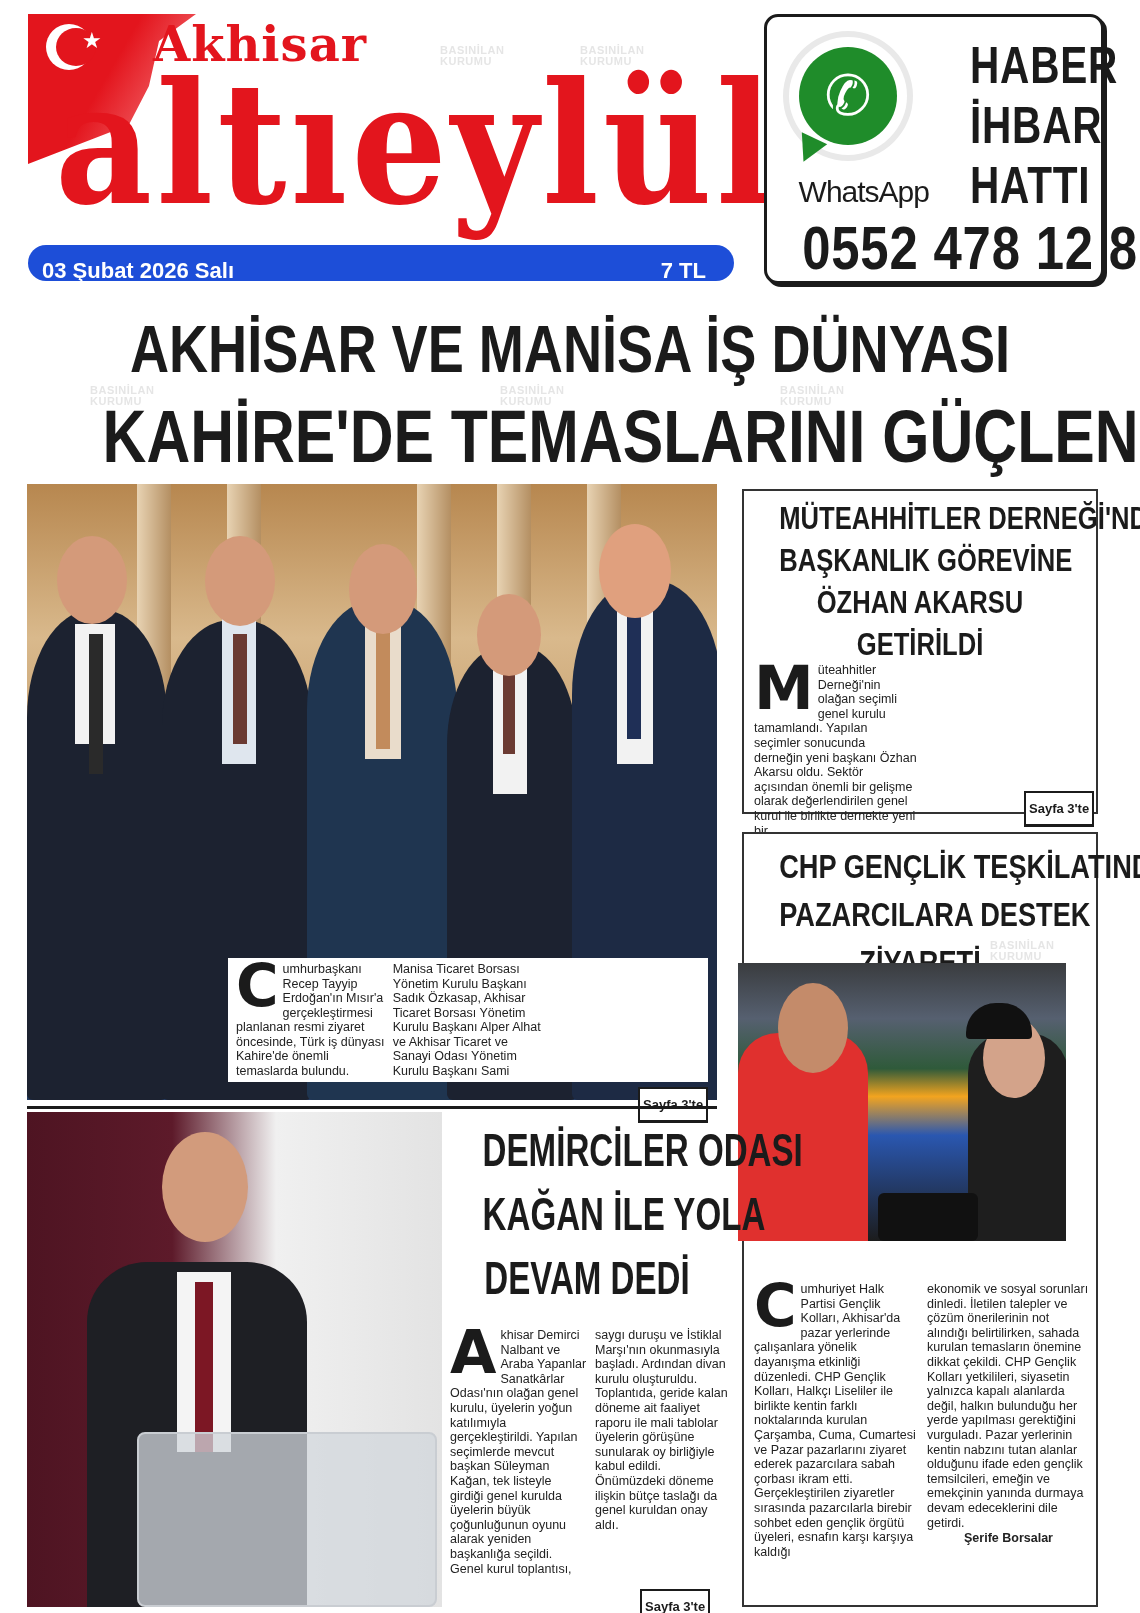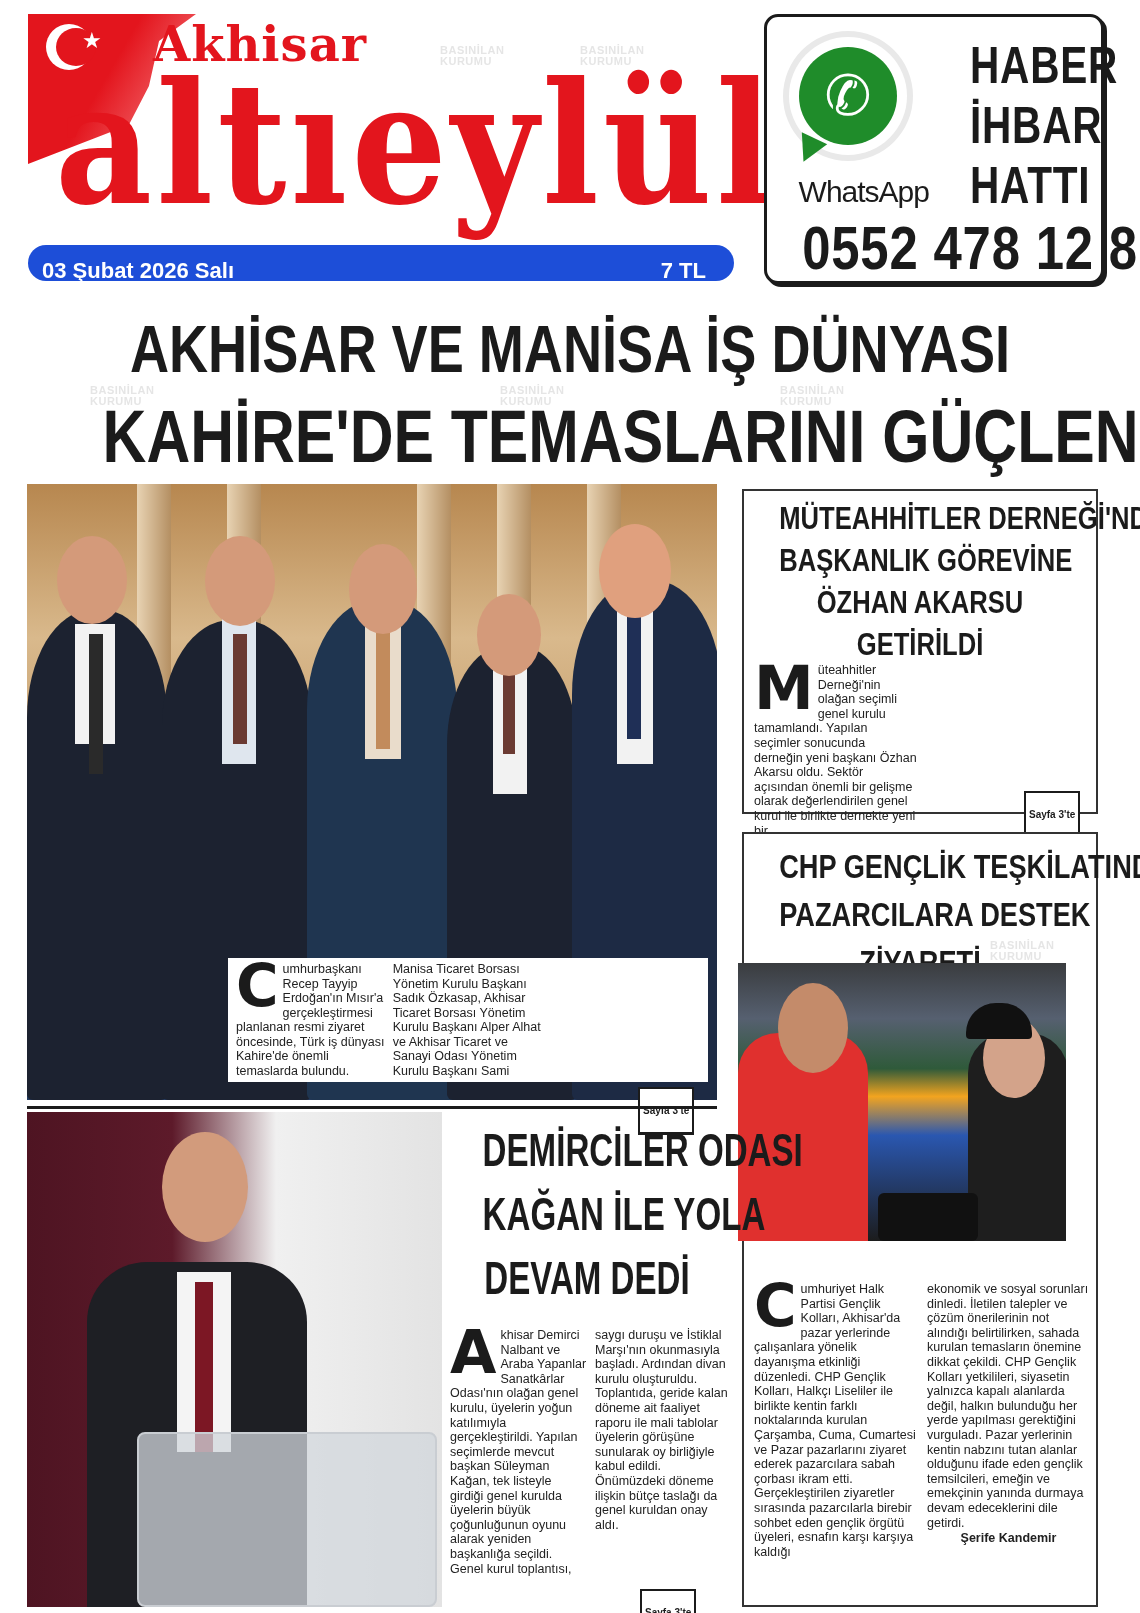--- a/index.html
+++ b/index.html
@@ -111,21 +111,21 @@
     display: grid; grid-template-columns: 1fr 1fr 1fr; column-gap: 8px;
     font-size: 12.5px; line-height: 14.5px; color: #222;
   }
 
   .dropcap {
     float: left; font-weight: 900; color: #1b1b1b;
     font-size: 58px; line-height: 44px; margin: 2px 4px 0 0; font-family: "DejaVu Sans", sans-serif;
   }
   .sayfa {
     position: absolute; display: inline-block; border: 2px solid #1b1b1b; border-bottom-width: 3px;
-    font-weight: bold; font-size: 10px; line-height: 15px; padding: 14px 3px; background: #fff; color: #1b1b1b;
+    font-weight: bold; font-size: 13px; line-height: 15px; padding: 8px 3px; background: #fff; color: #1b1b1b;
   }
 
   .rule-h { position: absolute; background: #1b1b1b; }
 
   
   .box {
     position: absolute; border: 2px solid #333; background: #fff;
   }
   .box-head {
     position: absolute; left: 0; width: 100%; text-align: center; font-weight: bold; color: #1b1b1b;
@@ -251,21 +251,21 @@
     <span class="l">PAZARCILARA DESTEK</span>
     <span class="l">ZİYARETİ</span>
   </div>
   <div class="cols2" style="left:10px;top:448px;width:336px">
     <div>
       <span class="dropcap">C</span>
       <span>umhuriyet Halk Partisi Gençlik Kolları, Akhisar'da pazar yerlerinde çalışanlara yönelik dayanışma etkinliği düzenledi. CHP Gençlik Kolları, Halkçı Liseliler ile birlikte kentin farklı noktalarında kurulan Çarşamba, Cuma, Cumartesi ve Pazar pazarlarını ziyaret ederek pazarcılara sabah çorbası ikram etti. Gerçekleştirilen ziyaretler sırasında pazarcılarla birebir sohbet eden gençlik örgütü üyeleri, esnafın karşı karşıya kaldığı</span>
     </div>
     <div>
       <span>ekonomik ve sosyal sorunları dinledi. İletilen talepler ve çözüm önerilerinin not alındığı belirtilirken, sahada kurulan temasların önemine dikkat çekildi. CHP Gençlik Kolları yetkilileri, siyasetin yalnızca kapalı alanlarda değil, halkın bulunduğu her yerde yapılması gerektiğini vurguladı. Pazar yerlerinin kentin nabzını tutan alanlar olduğunu ifade eden gençlik temsilcileri, emeğin ve emekçinin yanında durmaya devam edeceklerini dile getirdi.</span>
-      <div style="text-align:center;font-weight:bold;margin-top:1px">Şerife Kandemir</div>
+      <div style="text-align:center;font-weight:bold;margin-top:1px">Şerife Borsalar</div>
     </div>
   </div>
 </div>
 <div class="photo photo-market">
   <div style="position:absolute;left:0;top:70px;width:130px;height:210px;background:#e0302e;border-radius:40px 40px 0 0"></div>
   <div style="position:absolute;left:40px;top:20px;width:70px;height:90px;border-radius:50%;background:#c48b6a"></div>
   <div style="position:absolute;left:230px;top:70px;width:100px;height:210px;background:#1e1e1e;border-radius:40px 40px 0 0"></div>
   <div style="position:absolute;left:245px;top:55px;width:62px;height:80px;border-radius:50%;background:#d3a38a"></div>
   <div style="position:absolute;left:228px;top:40px;width:66px;height:36px;border-radius:30px 30px 4px 4px;background:#111"></div>
   <div style="position:absolute;left:140px;top:230px;width:100px;height:48px;background:#111;border-radius:6px"></div>

